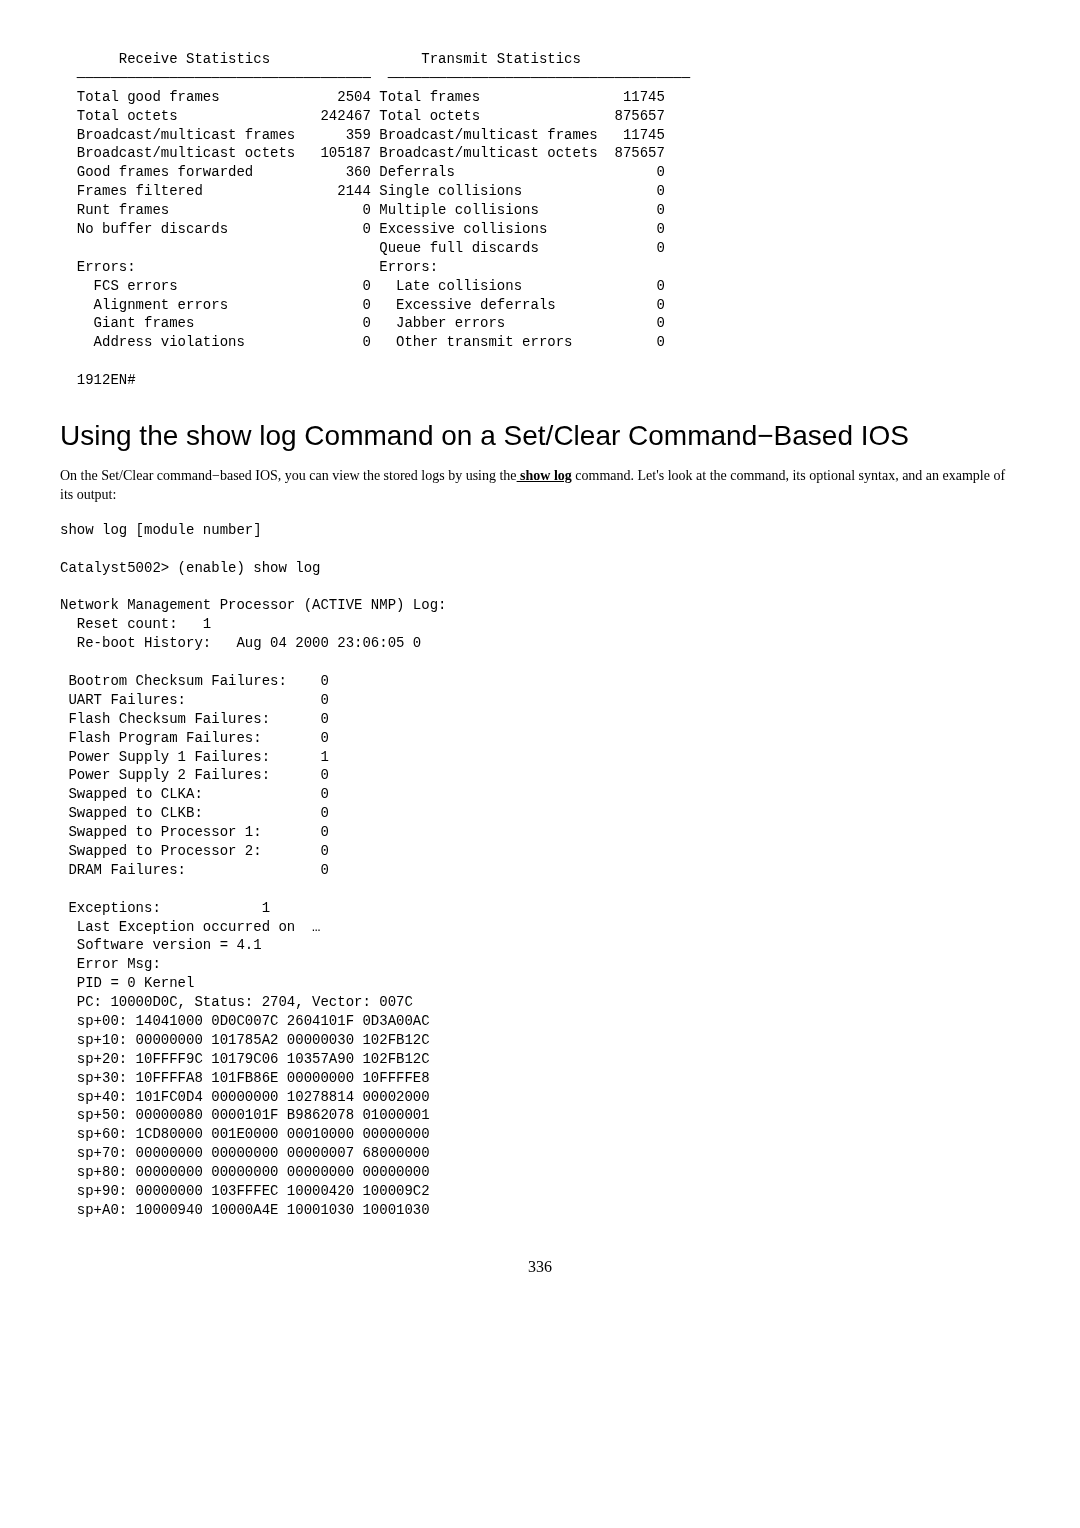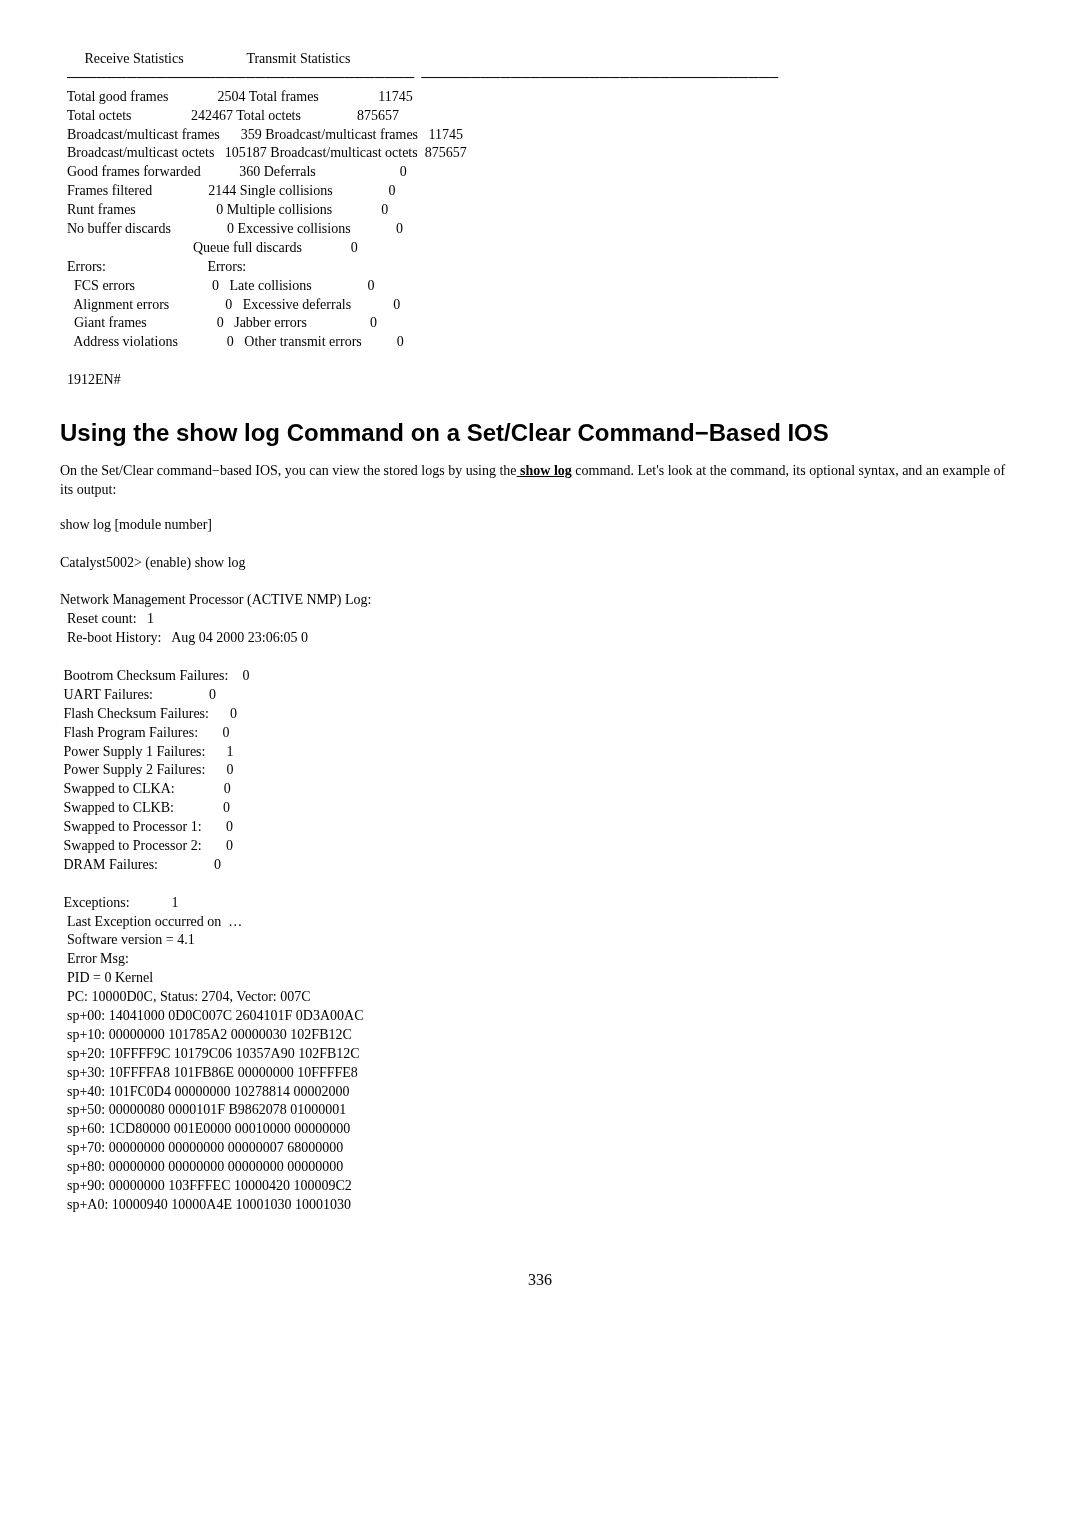--- a/index.html
+++ b/index.html
@@ -11,38 +11,38 @@
     padding: 50px 60px 30px 60px;
     width: 1080px;
     box-sizing: border-box;
   }
   pre, code {
     font-family: "Courier New", Courier, monospace;
     font-size: 14px;
     line-height: 1.35;
     white-space: pre;
   }
-  pre { margin: 0 0 14px 0; font-family: Liberation Serif, serif; }
+  pre { margin: 0 0 14px 0; }
   h2 {
     font-family: Arial, Helvetica, sans-serif;
-    font-weight: bold;
-    font-size: 24px;
+    font-weight: normal;
+    font-size: 28px;
     margin: 28px 0 14px 0;
     line-height: 1.25;
   }
   p {
     font-size: 14px;
     line-height: 1.35;
     margin: 10px 0 16px 0;
   }
   .cmd { font-weight: bold; text-decoration: underline; }
   .pagenum {
     text-align: center;
     font-size: 16px;
-    margin-top: 56px;
+    margin-top: 38px;
   }
 </style>
 </head>
 <body>
 
 <pre>       Receive Statistics                  Transmit Statistics
   ───────────────────────────────────  ────────────────────────────────────
   Total good frames              2504 Total frames                 11745
   Total octets                 242467 Total octets                875657
   Broadcast/multicast frames      359 Broadcast/multicast frames   11745

